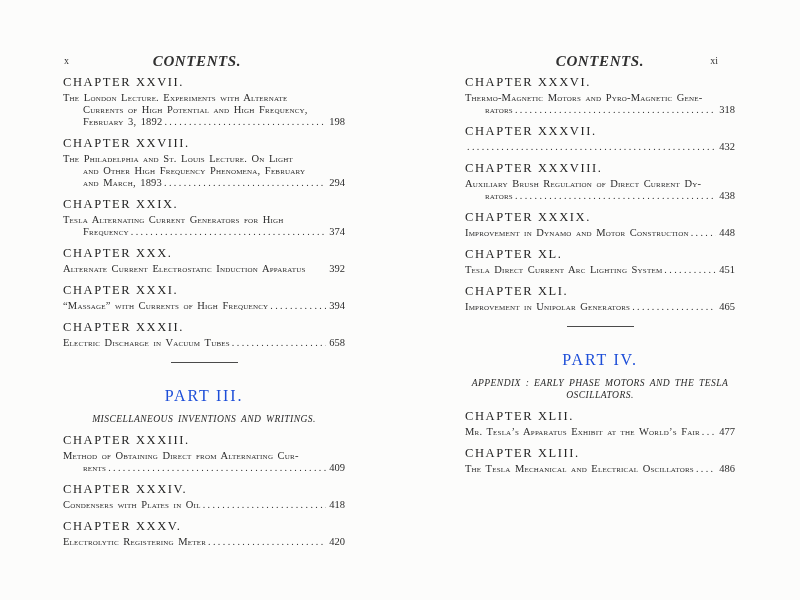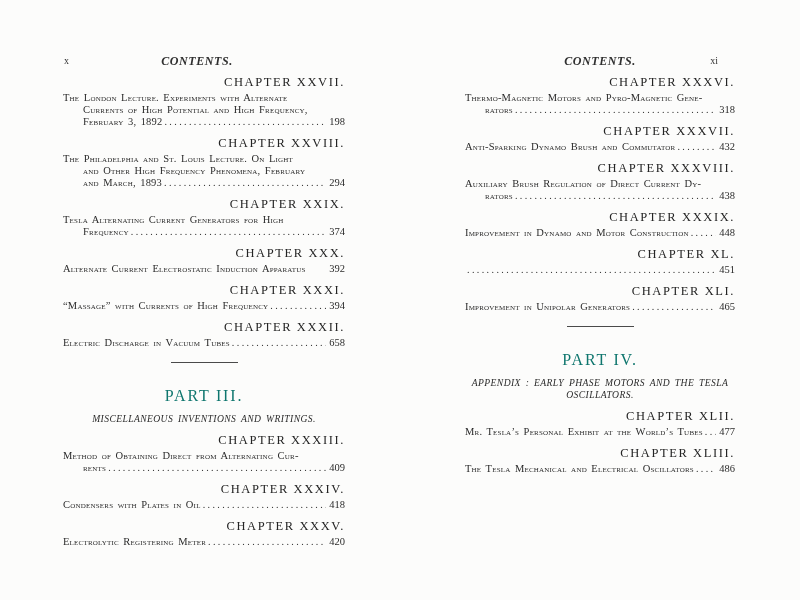--- a/index.html
+++ b/index.html
@@ -13,31 +13,31 @@
   .page{position:absolute;top:50px;}
   .page.left{left:63px;width:282px;}
   .page.right{left:465px;width:270px;}
 
   .running-head{position:relative;height:12px;margin-top:5px;font-size:10.5px;line-height:12px;}
   .folio{position:absolute;top:0;font-size:10px;color:#333;}
   .page.left  .folio{left:1px;}
   .page.right .folio{right:17px;}
   .running-title{
     position:absolute;left:0;right:0;text-align:center;
-    font-style:italic;font-weight:bold;font-size:12px;letter-spacing:0.6px;color:#303030;
+    font-style:italic;font-weight:bold;font-size:15px;letter-spacing:0.6px;color:#303030;
   }
   .page.left .running-title{right:14px;}
 
   .chapter-heading{
-    margin-top:9px;font-size:12.5px;line-height:12px;text-align:right;
+    margin-top:9px;font-size:12.5px;line-height:12px;text-align:left;
     letter-spacing:1.6px;color:#242424;white-space:nowrap;
   }
   .part-heading{
     margin-top:24px;font-size:16px;line-height:18px;text-align:center;
-    letter-spacing:1.8px;color:#0f766e;
+    letter-spacing:1.8px;color:#1d4ed8;
   }
   .part-subtitle{margin-top:8px;}
   .part-subtitle-line{
     font-size:9.6px;line-height:12px;text-align:center;
     letter-spacing:0.4px;word-spacing:2px;color:#2b2b2b;white-space:nowrap;font-style:italic;
   }
   .rule{margin:13px auto 0 auto;width:67px;height:0;border-top:1px solid #4a4a4a;}
 
   .entry{margin-top:4px;font-size:10.5px;line-height:12px;}
   .entry-line{display:flex;align-items:baseline;}
@@ -176,21 +176,20 @@
           </div>
           <div class="entry-line indent">
             <span class="entry-text">rators</span>
             <span class="dots"></span>
             <span class="page-ref">318</span>
           </div>
         </div>
         <div class="chapter-heading">CHAPTER XXXVII.</div>
         <div class="entry">
           <div class="entry-line">
-            <span class="entry-text">Anti-Sparking Dynamo Brush and Commutator</span>
             <span class="dots"></span>
             <span class="page-ref">432</span>
           </div>
         </div>
         <div class="chapter-heading">CHAPTER XXXVIII.</div>
         <div class="entry">
           <div class="entry-line">
             <span class="entry-text">Auxiliary Brush Regulation of Direct Current Dy-</span>
           </div>
           <div class="entry-line indent">
@@ -203,20 +202,21 @@
         <div class="entry">
           <div class="entry-line">
             <span class="entry-text">Improvement in Dynamo and Motor Construction</span>
             <span class="dots"></span>
             <span class="page-ref">448</span>
           </div>
         </div>
         <div class="chapter-heading">CHAPTER XL.</div>
         <div class="entry">
           <div class="entry-line">
+            <span class="entry-text">Tesla Direct Current Arc Lighting System</span>
             <span class="dots"></span>
             <span class="page-ref">451</span>
           </div>
         </div>
         <div class="chapter-heading">CHAPTER XLI.</div>
         <div class="entry">
           <div class="entry-line">
             <span class="entry-text">Improvement in Unipolar Generators</span>
             <span class="dots"></span>
             <span class="page-ref">465</span>
@@ -224,21 +224,21 @@
         </div>
         <div class="rule"></div>
         <div class="part-heading">PART IV.</div>
         <div class="part-subtitle">
           <div class="part-subtitle-line">APPENDIX : EARLY PHASE MOTORS AND THE TESLA</div>
           <div class="part-subtitle-line">OSCILLATORS.</div>
         </div>
         <div class="chapter-heading">CHAPTER XLII.</div>
         <div class="entry">
           <div class="entry-line">
-            <span class="entry-text">Mr. Tesla’s Personal Exhibit at the World’s Tubes</span>
+            <span class="entry-text">Mr. Tesla’s Apparatus Exhibit at the World’s Fair</span>
             <span class="dots"></span>
             <span class="page-ref">477</span>
           </div>
         </div>
         <div class="chapter-heading">CHAPTER XLIII.</div>
         <div class="entry">
           <div class="entry-line">
             <span class="entry-text">The Tesla Mechanical and Electrical Oscillators</span>
             <span class="dots"></span>
             <span class="page-ref">486</span>

